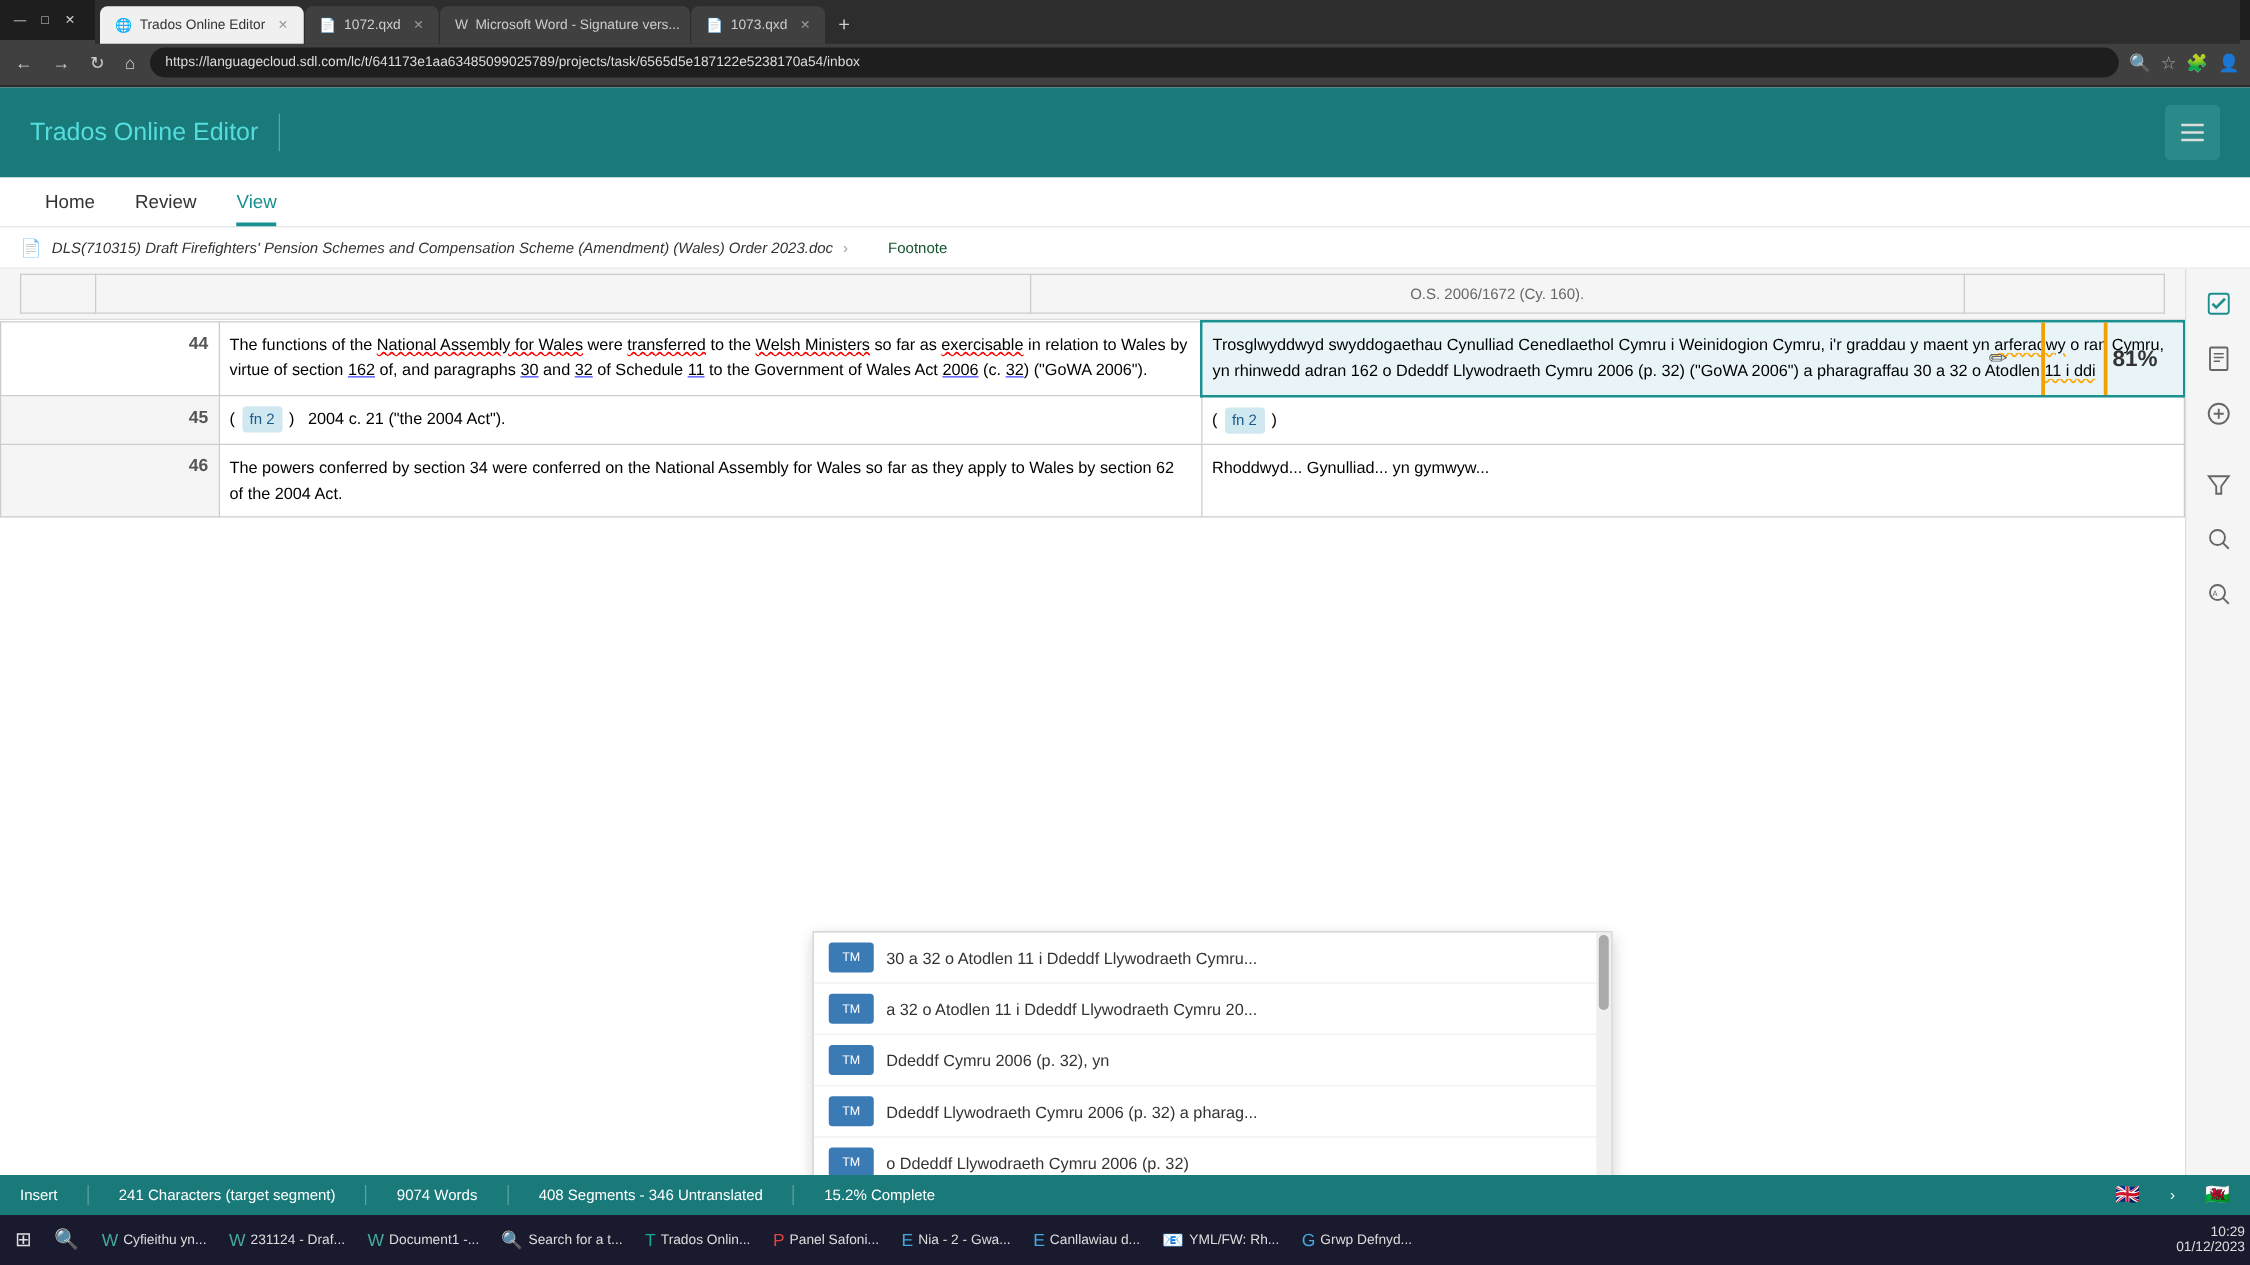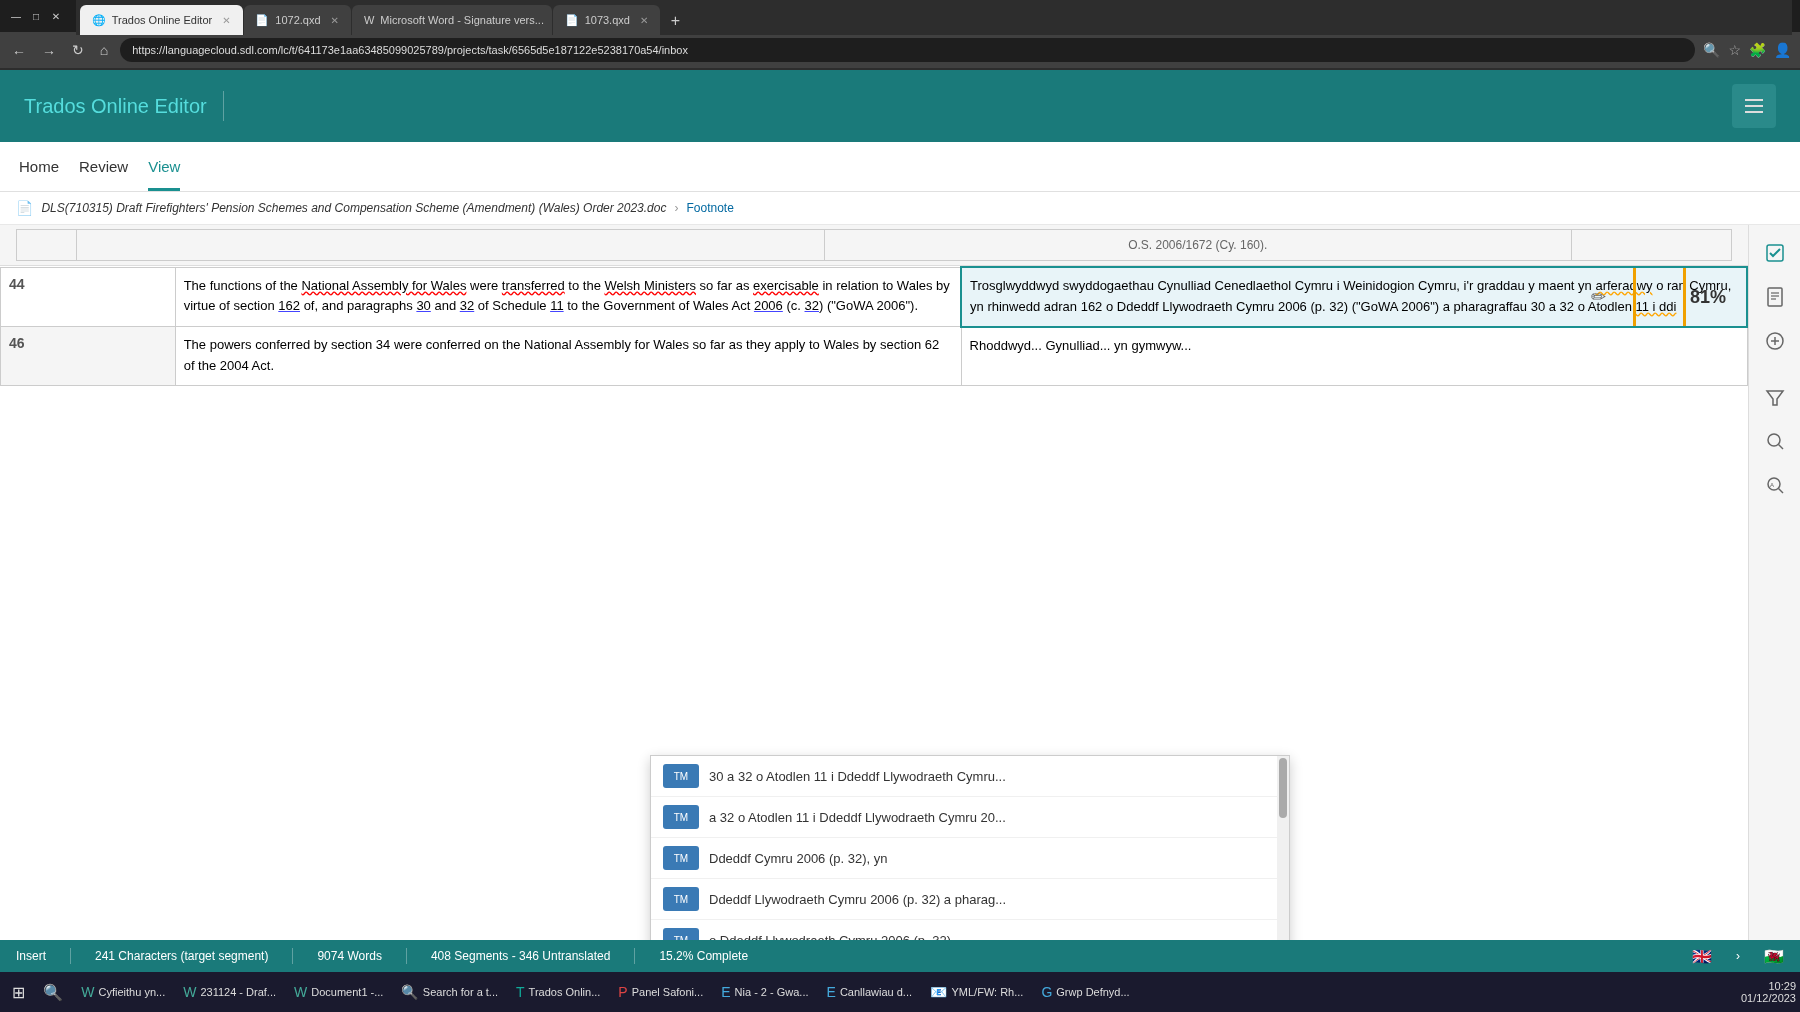--- a/index.html
+++ b/index.html
@@ -122,26 +122,26 @@
     .hamburger-btn span {
       display: block;
       width: 18px;
       height: 2px;
       background: #ddd;
     }
 
     
     .nav-bar {
       background: #fff;
-      height: 50px;
-      display: flex;
-      align-items: center;
-      padding: 0 19px;
+      height: 40px;
+      display: flex;
+      align-items: center;
+      padding: 0 36px;
       border-bottom: 1px solid #e0e0e0;
-      gap: 20px;
+      gap: 32px;
     }
     .nav-item {
       font-size: 15px;
       color: #333;
       cursor: pointer;
       height: 100%;
       display: flex;
       align-items: center;
       border-bottom: 3px solid transparent;
       padding-top: 3px;
@@ -186,21 +186,21 @@
       border-collapse: collapse;
       table-layout: fixed;
     }
     .translation-table th, .translation-table td {
       border: 1px solid #ccc;
       vertical-align: top;
       padding: 8px;
     }
     .row-num {
       width: 60px;
-      text-align: left;
+      text-align: right;
       background: #f5f5f5;
       font-weight: 600;
       color: #555;
       font-size: 14px;
     }
     .source-col { width: 45%; }
     .target-col { width: 45%; }
 
     .table-scroll {
       overflow-y: auto;
@@ -487,21 +487,21 @@
   </div>
   <div class="nav-item active">
     <span>View</span>
   </div>
 </div>
 
 <div class="breadcrumb-bar">
   <span class="breadcrumb-icon">📄</span>
   <span style="font-size:12px;color:#333;font-style:italic;">DLS(710315) Draft Firefighters' Pension Schemes and Compensation Scheme (Amendment) (Wales) Order 2023.doc</span>
   <span class="breadcrumb-sep">›</span>
-  <span style="font-size:12px;color:#0369a1;">Footnote</span>
+  <span style="font-size:12px;color:#14532d;margin-left:24px;">Footnote</span>
 </div>
 
 <div class="main-content">
 
   <div class="editor-area">
     <div class="table-scroll">
 
       <div class="top-bar-prev">
         <table class="translation-table">
           <tbody>
@@ -530,20 +530,29 @@
             
             <span class="edit-pencil">✏</span>
             
             <div class="vertical-bar2"></div>
             <div class="vertical-bar"></div>
             
             <span class="progress-indicator">81%</span>
           </td>
         </tr>
 
+        <tr>
+          <td class="row-num">45</td>
+          <td class="source-col" style="font-size:13px;line-height:1.6;">
+            <span>( <span class="fn-badge">fn 2</span> )&nbsp;&nbsp; 2004 c. 21 ("the 2004 Act").</span>
+          </td>
+          <td class="target-col" style="font-size:13px;line-height:1.6;">
+            <span>( <span class="fn-badge">fn 2</span> )</span>
+          </td>
+        </tr>
 
         <tr>
           <td class="row-num">46</td>
           <td class="source-col" style="font-size:13px;line-height:1.6;">
             <span>The powers conferred by section 34 were conferred on the National Assembly for Wales so far as they apply to Wales by section 62 of the 2004 Act.</span>
           </td>
           <td class="target-col" style="font-size:13px;line-height:1.6;">
             <span>Rhoddwyd... Gynulliad... yn gymwyw...</span>
           </td>
         </tr>

